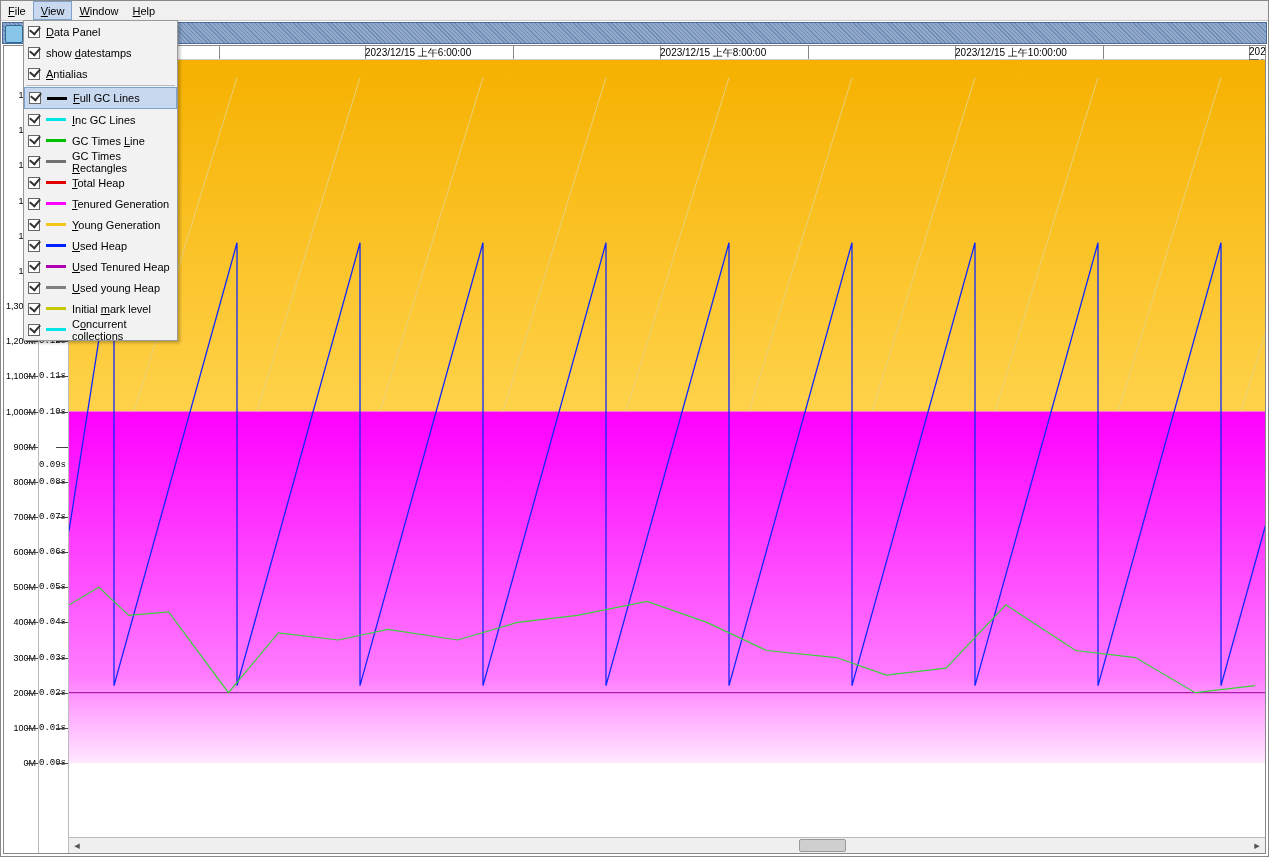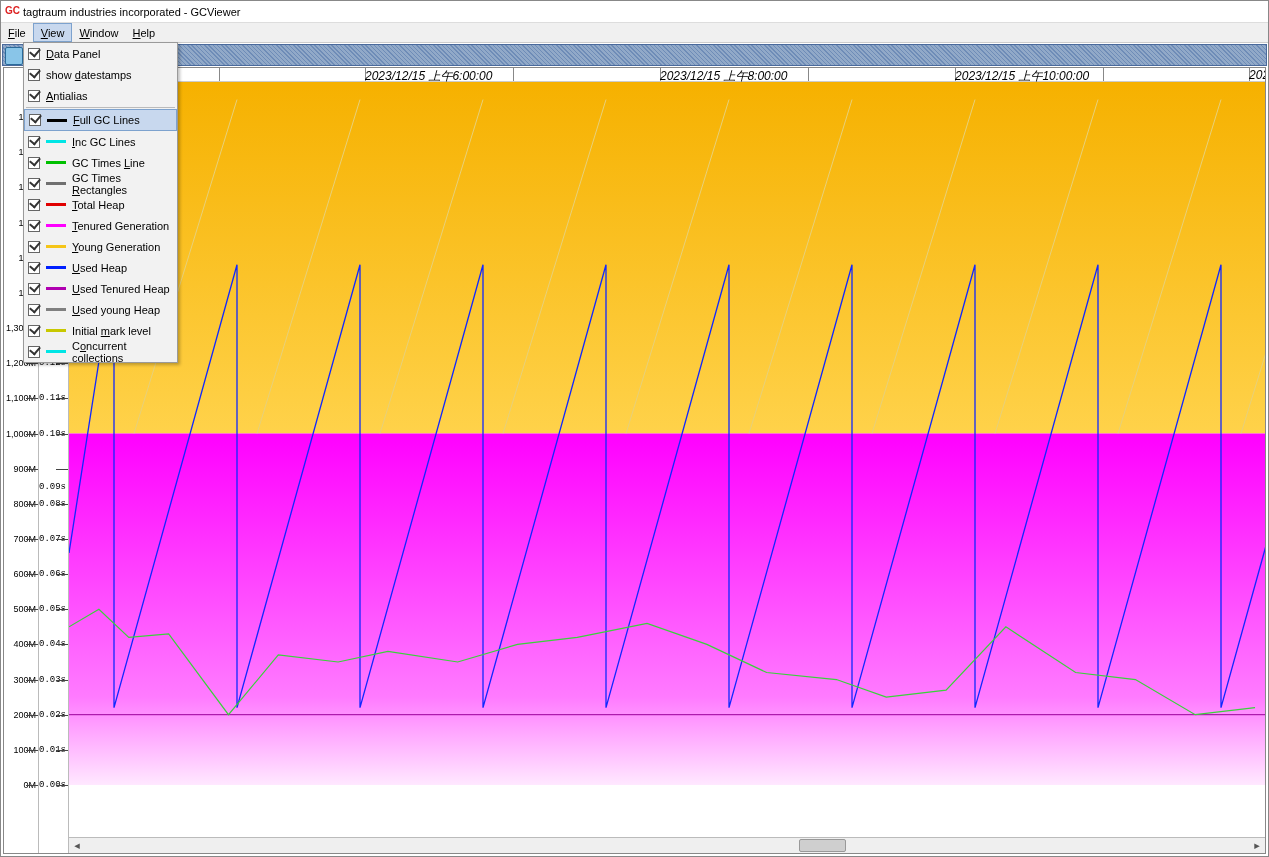--- a/index.html
+++ b/index.html
@@ -21,45 +21,41 @@
 .tabrow { height: 16px; display: flex; padding-left: 2px; }
 .tab { padding: 0 8px; border: 1px solid #888; border-bottom: none; border-top-left-radius: 3px; border-top-right-radius: 3px; background: #f4f4f4; font-size: 10px; display: flex; align-items: center; }
 .chartarea { flex: 1; position: relative; border: 1px solid #888; margin: 0 2px 2px 2px; overflow: hidden; display: flex; }
 .leftaxis { width: 35px; position: relative; background: #fff; font-size: 9px; border-right: 1px solid #bbb; }
 .leftaxis .tick { position: absolute; right: 2px; transform: translateY(-50%); }
 .leftaxis .tline { position: absolute; right: 0; width: 12px; border-top: 1px solid #444; }
 .secaxis { width: 30px; position: relative; background: #fff; font-size: 9px; border-right: 1px solid #bbb; }
 .secaxis .tick { position: absolute; right: 2px; transform: translateY(-50%); font-family: Liberation Mono, monospace; }
 .secaxis .tline { position: absolute; right: 0; width: 12px; border-top: 1px solid #444; }
 .plot { flex: 1; position: relative; background: #fff; }
-.timerow { height: 14px; position: relative; border-bottom: 1px solid #ccc; font-size: 12px; font-style: italic; }
+.timerow { height: 14px; position: relative; border-bottom: 1px solid #ccc; font-size: 10px; }
 .timerow .t { position: absolute; top: 0; transform: translateX(0); }
 .timerow .tline { position: absolute; top: 0; bottom: 0; border-left: 1px solid #888; }
 .plotsvg { position: absolute; left: 0; right: 0; top: 14px; bottom: 0; }
 .hscroll { height: 16px; background: #efefef; border-top: 1px solid #bbb; position: relative; }
 .hscroll .thumb { position: absolute; top: 1px; bottom: 1px; background: #cfcfcf; border: 1px solid #999; border-radius: 2px; }
 .hscroll .arrow { position: absolute; top: 0; bottom: 0; width: 16px; display: flex; align-items: center; justify-content: center; color: #555; }
 .dropdown { position: absolute; left: 22px; top: 19px; width: 155px; background: #f2f2f2; border: 1px solid #9a9a9a; box-shadow: 2px 2px 3px rgba(0,0,0,0.25); z-index: 100; }
 .dditem { height: 21px; display: flex; align-items: center; padding: 0 4px; gap: 6px; font-size: 11px; }
 .dditem.hl { background: #c8d8ee; border: 1px solid #7da2ce; height: 22px; }
 .dditem .chk { width: 12px; height: 12px; border: 1px solid #666; background: #fff; position: relative; flex-shrink: 0; }
 .dditem .chk::after { content: ""; position: absolute; left: 1px; top: -1px; width: 8px; height: 5px; border-left: 2px solid #333; border-bottom: 2px solid #333; transform: rotate(-50deg); }
 .dditem .swatch { width: 20px; height: 3px; flex-shrink: 0; }
 .dditem .lbl .ul { text-decoration: underline; }
 .ddsep { height: 1px; background: #bbb; margin: 1px 2px; }
 </style>
 </head>
 <body>
 
 <div class="window">
 
-  <div class="titlebar">
-    <span class="logo">GC</span>
-    <span>tagtraum industries incorporated - GCViewer</span>
-  </div>
 
   <div class="menubar">
     <div class="menuitem">
         <span><span class="ul">F</span>ile</span>
       </div>
     <div class="menuitem active">
         <span><span class="ul">V</span>iew</span>
       </div>
     <div class="menuitem">
         <span><span class="ul">W</span>indow</span>

